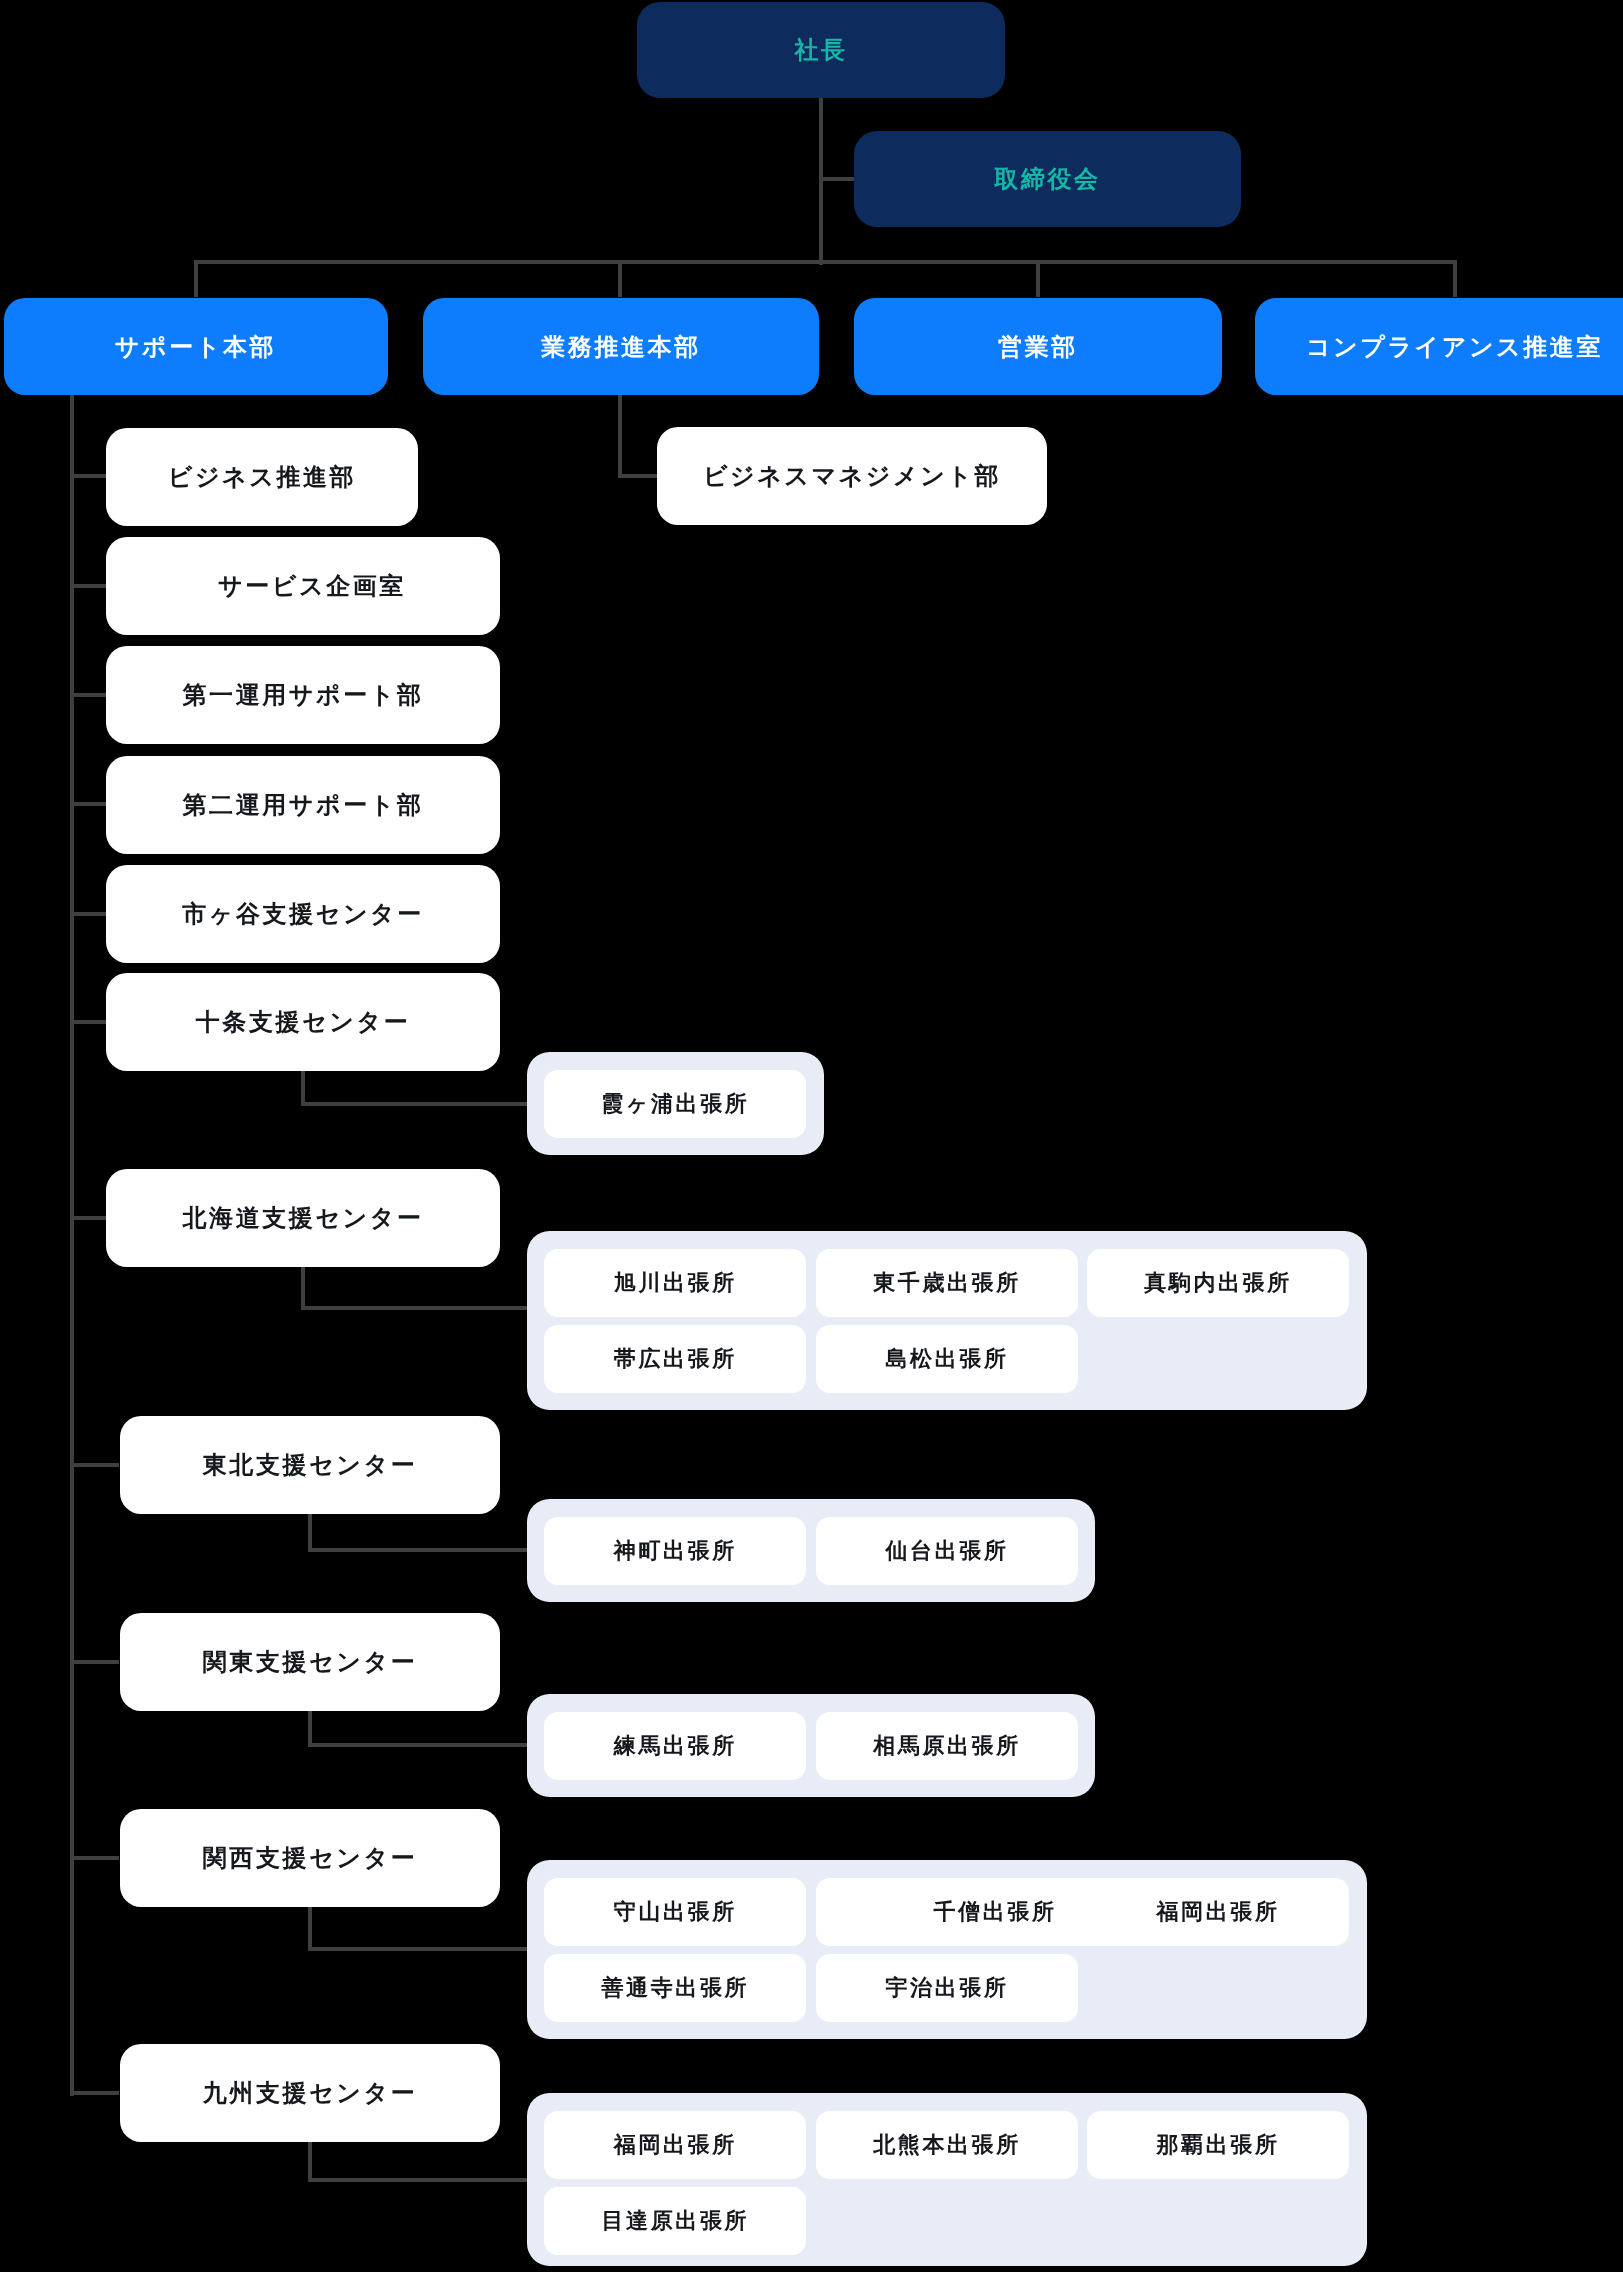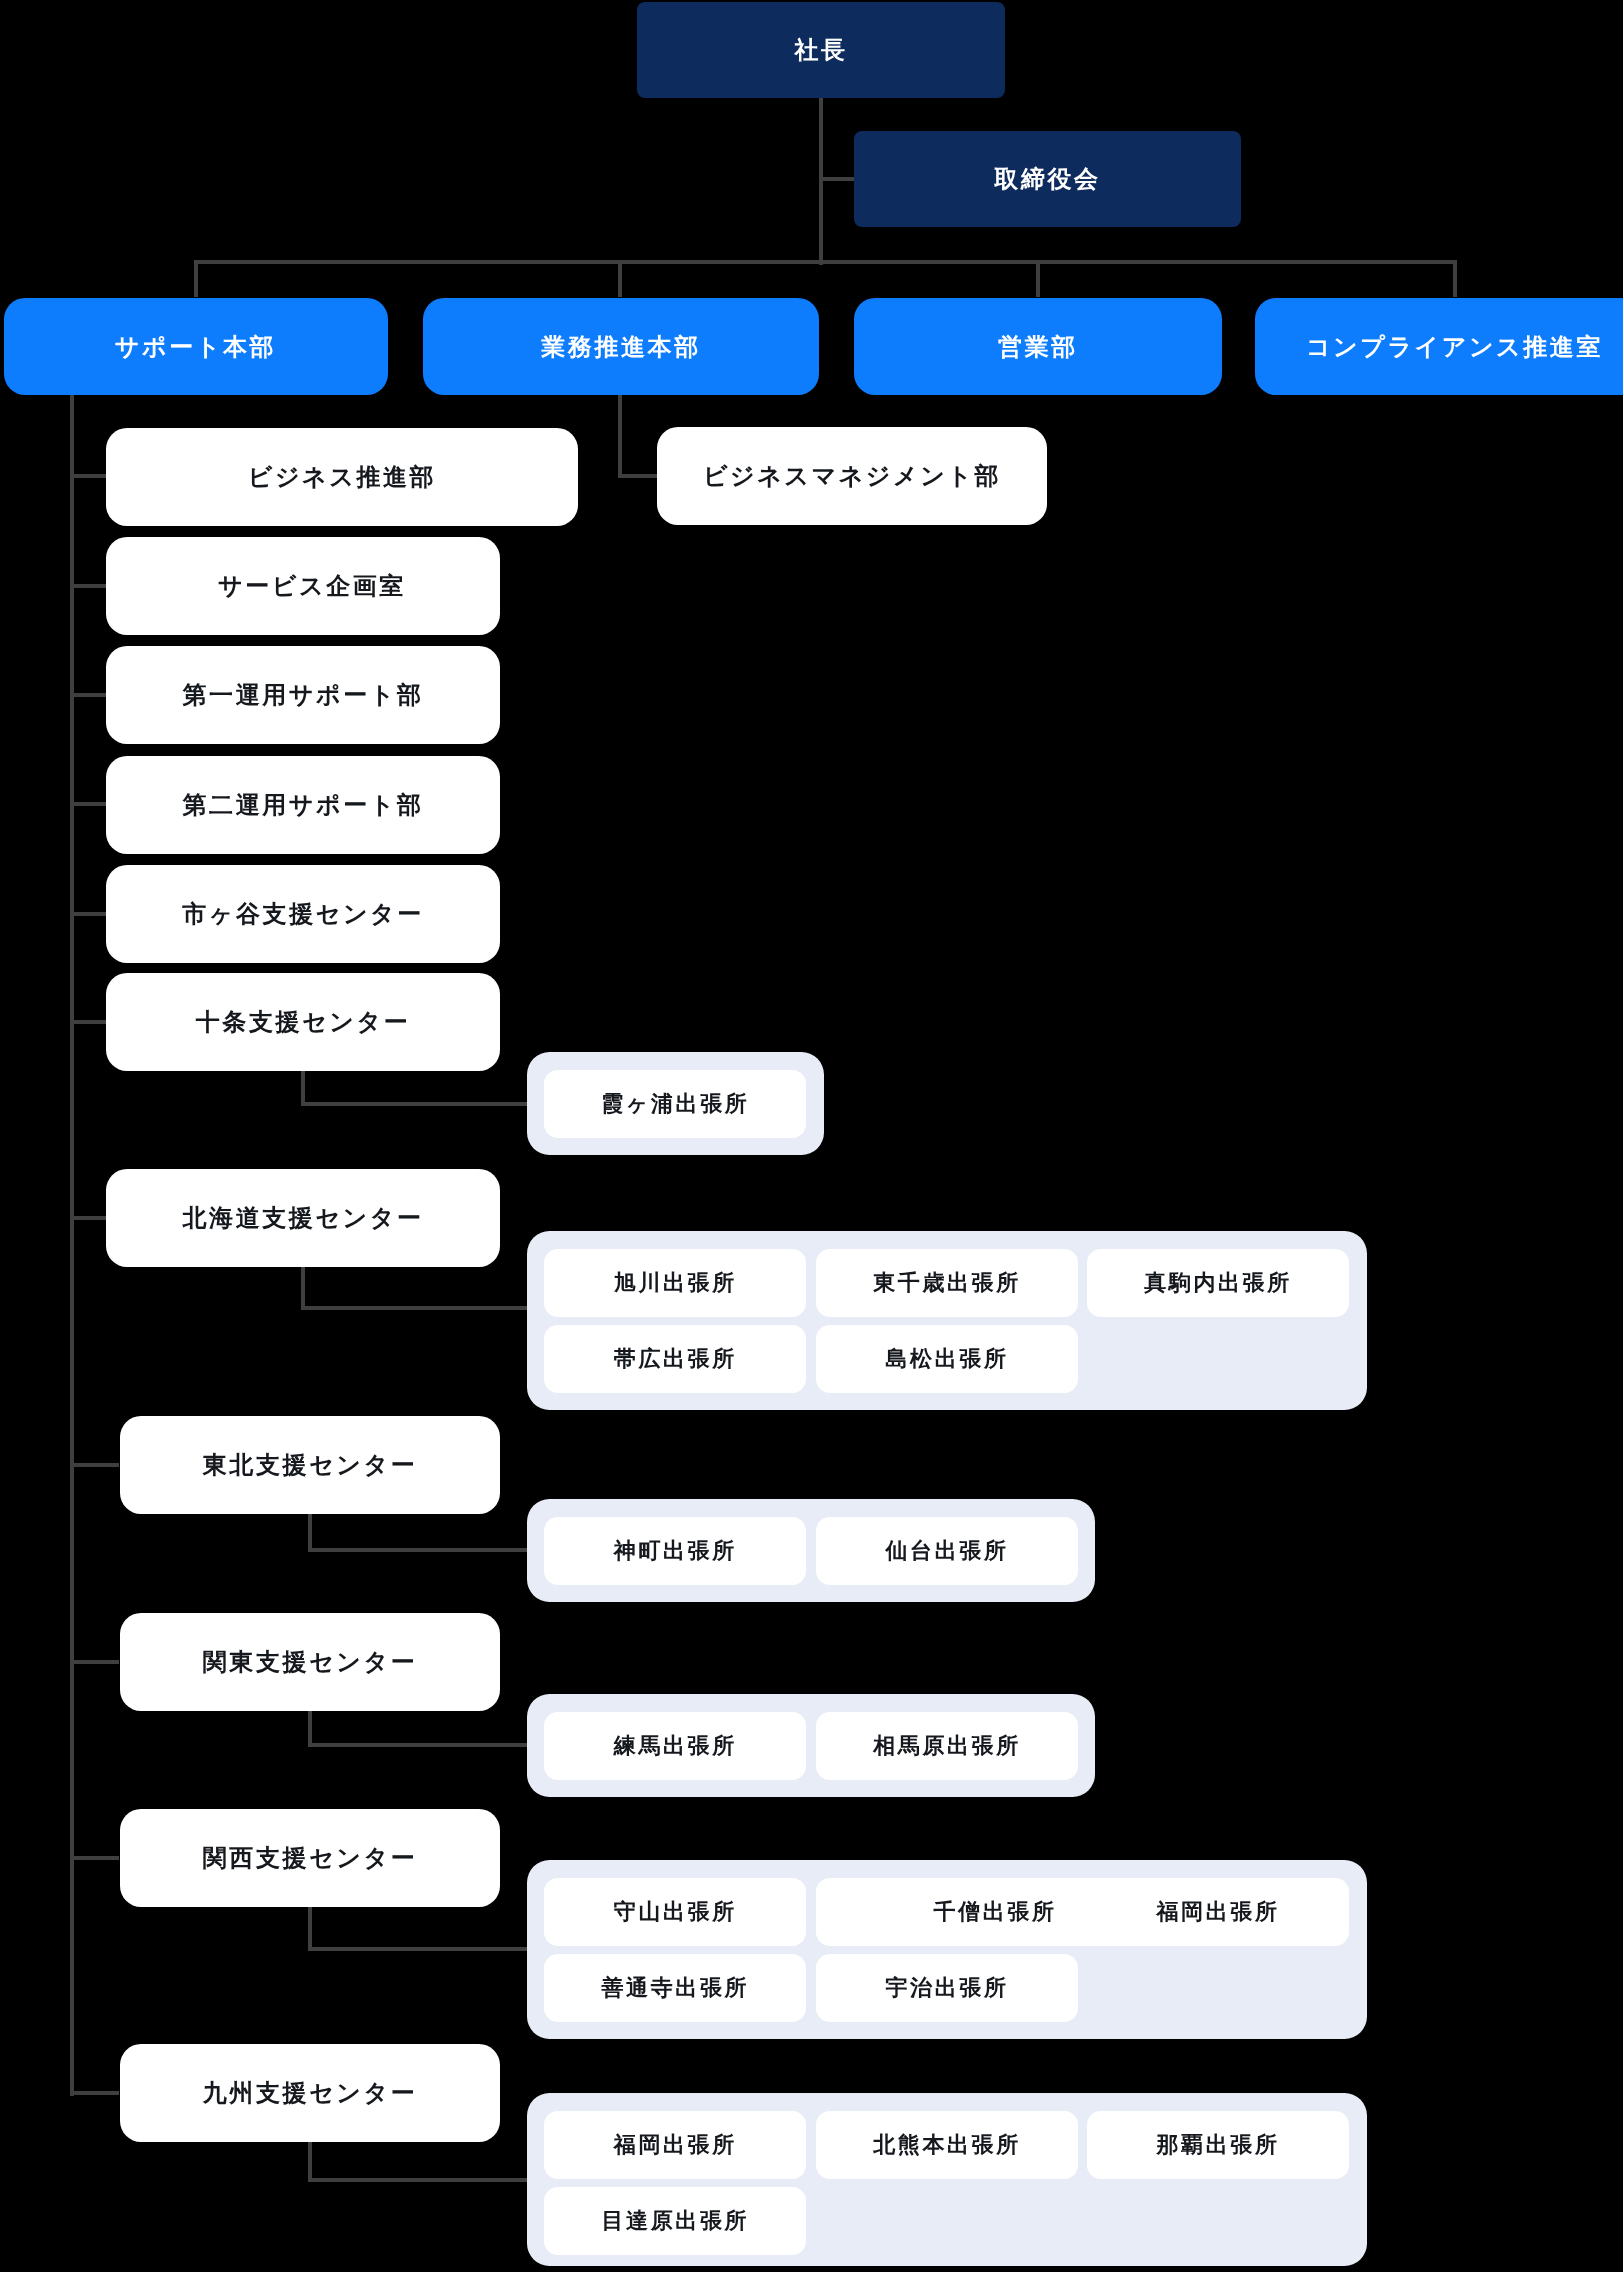--- a/index.html
+++ b/index.html
@@ -5,21 +5,21 @@
   html,body{margin:0;padding:0;background:#000;}
   .canvas{
     position:relative;width:1624px;height:2273px;background:#000;overflow:hidden;
     font-family:"DejaVu Sans","Liberation Sans",sans-serif;
   }
   .node{
     position:absolute;display:flex;align-items:center;justify-content:center;
     font-weight:bold;letter-spacing:2.6px;box-sizing:border-box;text-align:center;
     white-space:nowrap;
   }
-  .lvl-top{background:var(--navy,#0d2b5c);color:#ffffff;border-radius:8px;font-size:24px;text-align:right;}
+  .lvl-top{background:var(--navy,#0d2b5c);color:#14b8a6;border-radius:23px;font-size:24px;text-align:right;}
   .lvl-div{background:var(--accent-blue,#0d7dfd);color:#ffffff;border-radius:21px;font-size:24px;}
   .lvl-dept{background:#ffffff;color:#15181d;border-radius:21px;font-size:24px;}
   .group{position:absolute;background:var(--group-bg,#e7ecf6);border-radius:22.6px;}
   .office{
     position:absolute;width:262px;height:68px;background:#ffffff;border-radius:14px;
     color:#15181d;font-size:22px;font-weight:bold;letter-spacing:2.6px;
     display:flex;align-items:center;justify-content:center;white-space:nowrap;
   }
   .line{position:absolute;background:var(--connector,#3f3f3f);}
 </style>
@@ -68,21 +68,21 @@
   <div class="node lvl-top" style="left:637px;top:1.7px;width:368px;height:96px;">社長</div>
   <div class="node lvl-top" style="left:854px;top:131px;width:387px;height:96px;">取締役会</div>
 
   <div class="node lvl-div" style="left:3.5px;top:298px;width:384px;height:97px;">サポート本部</div>
   <div class="node lvl-div" style="left:423px;top:298px;width:396px;height:97px;">業務推進本部</div>
   <div class="node lvl-div" style="left:854px;top:298px;width:368px;height:97px;">営業部</div>
   <div class="node lvl-div" style="left:1255px;top:298px;width:399px;height:97px;">コンプライアンス推進室</div>
 
   <div class="node lvl-dept" style="left:657px;top:427px;width:390px;height:98px;">ビジネスマネジメント部</div>
 
-  <div class="node lvl-dept" style="left:106px;top:428px;width:472px;height:98px;font-family:Liberation Mono, monospace;">ビジネス推進部</div>
+  <div class="node lvl-dept" style="left:106px;top:428px;width:312px;height:98px;font-family:Liberation Mono, monospace;">ビジネス推進部</div>
   <div class="node lvl-dept" style="left:106px;top:537px;width:394px;height:98px;padding-left:18px;">サービス企画室</div>
   <div class="node lvl-dept" style="left:106px;top:646px;width:394px;height:98px;">第一運用サポート部</div>
   <div class="node lvl-dept" style="left:106px;top:756px;width:394px;height:98px;">第二運用サポート部</div>
   <div class="node lvl-dept" style="left:106px;top:865px;width:394px;height:98px;">市ヶ谷支援センター</div>
   <div class="node lvl-dept" style="left:106px;top:973px;width:394px;height:98px;">十条支援センター</div>
   <div class="node lvl-dept" style="left:106px;top:1169px;width:394px;height:98px;">北海道支援センター</div>
   <div class="node lvl-dept" style="left:120px;top:1416px;width:380px;height:98px;">東北支援センター</div>
   <div class="node lvl-dept" style="left:120px;top:1613px;width:380px;height:98px;">関東支援センター</div>
   <div class="node lvl-dept" style="left:120px;top:1809px;width:380px;height:98px;">関西支援センター</div>
   <div class="node lvl-dept" style="left:120px;top:2044px;width:380px;height:98px;">九州支援センター</div>

